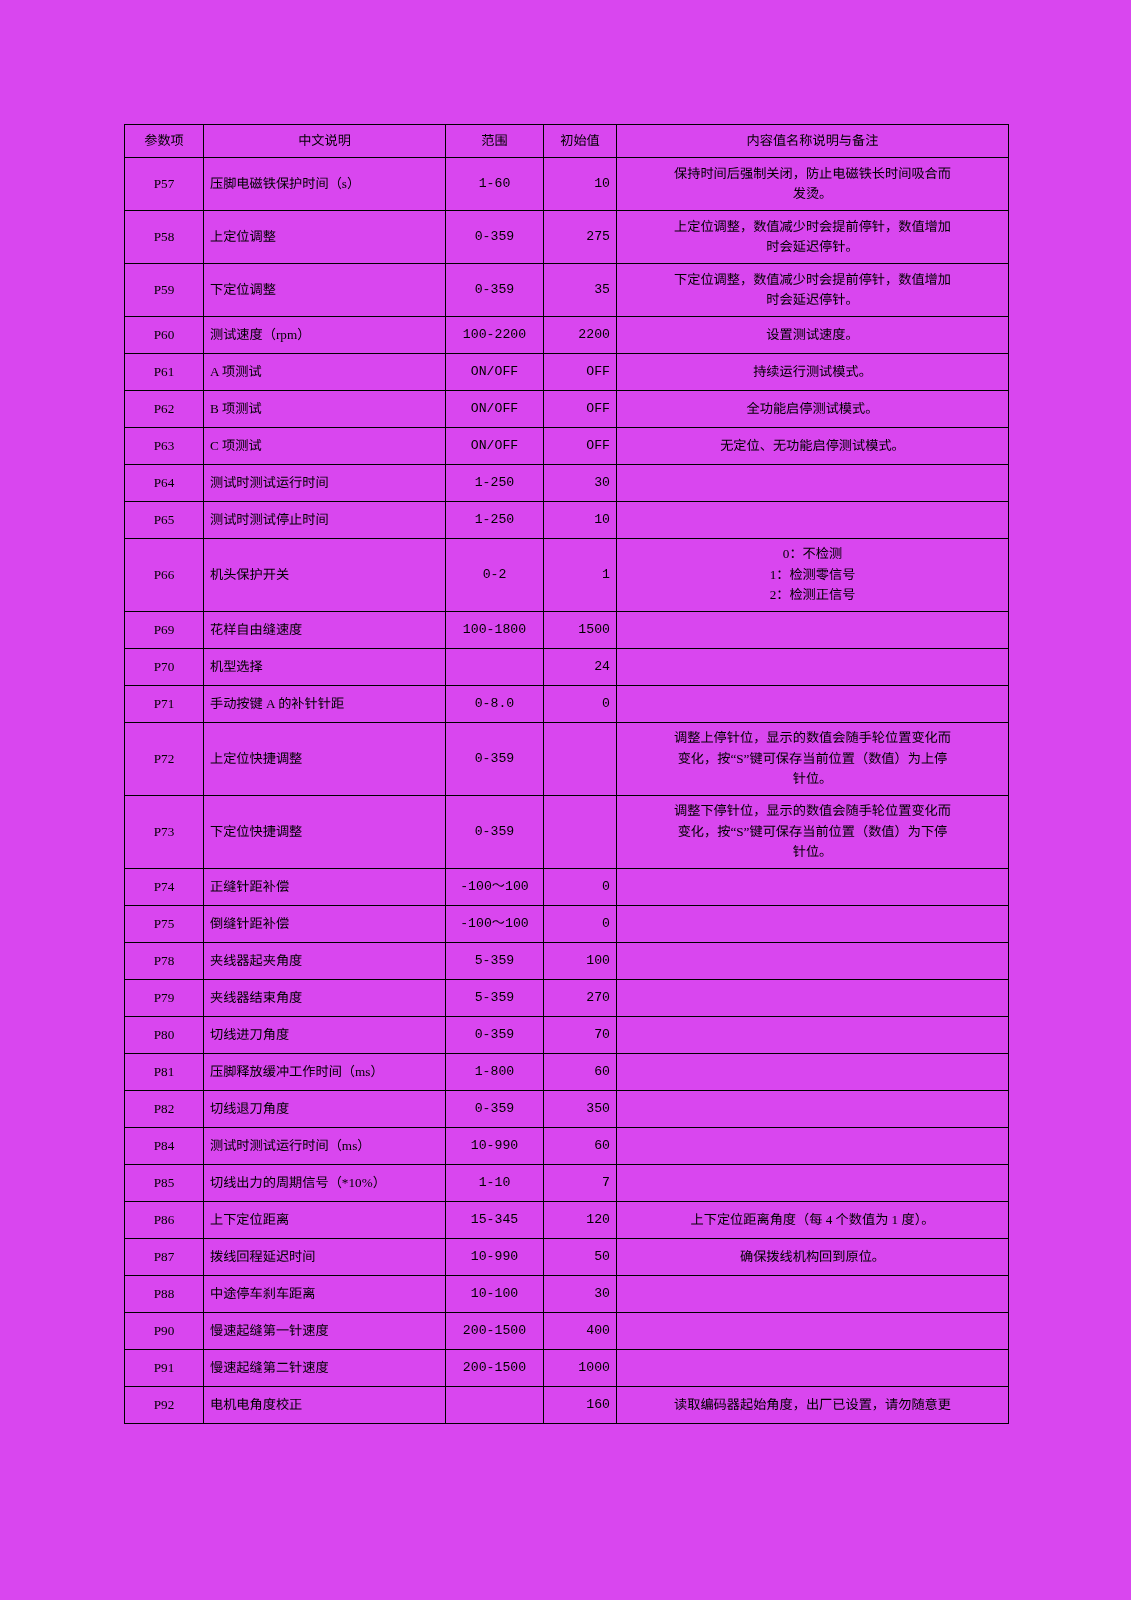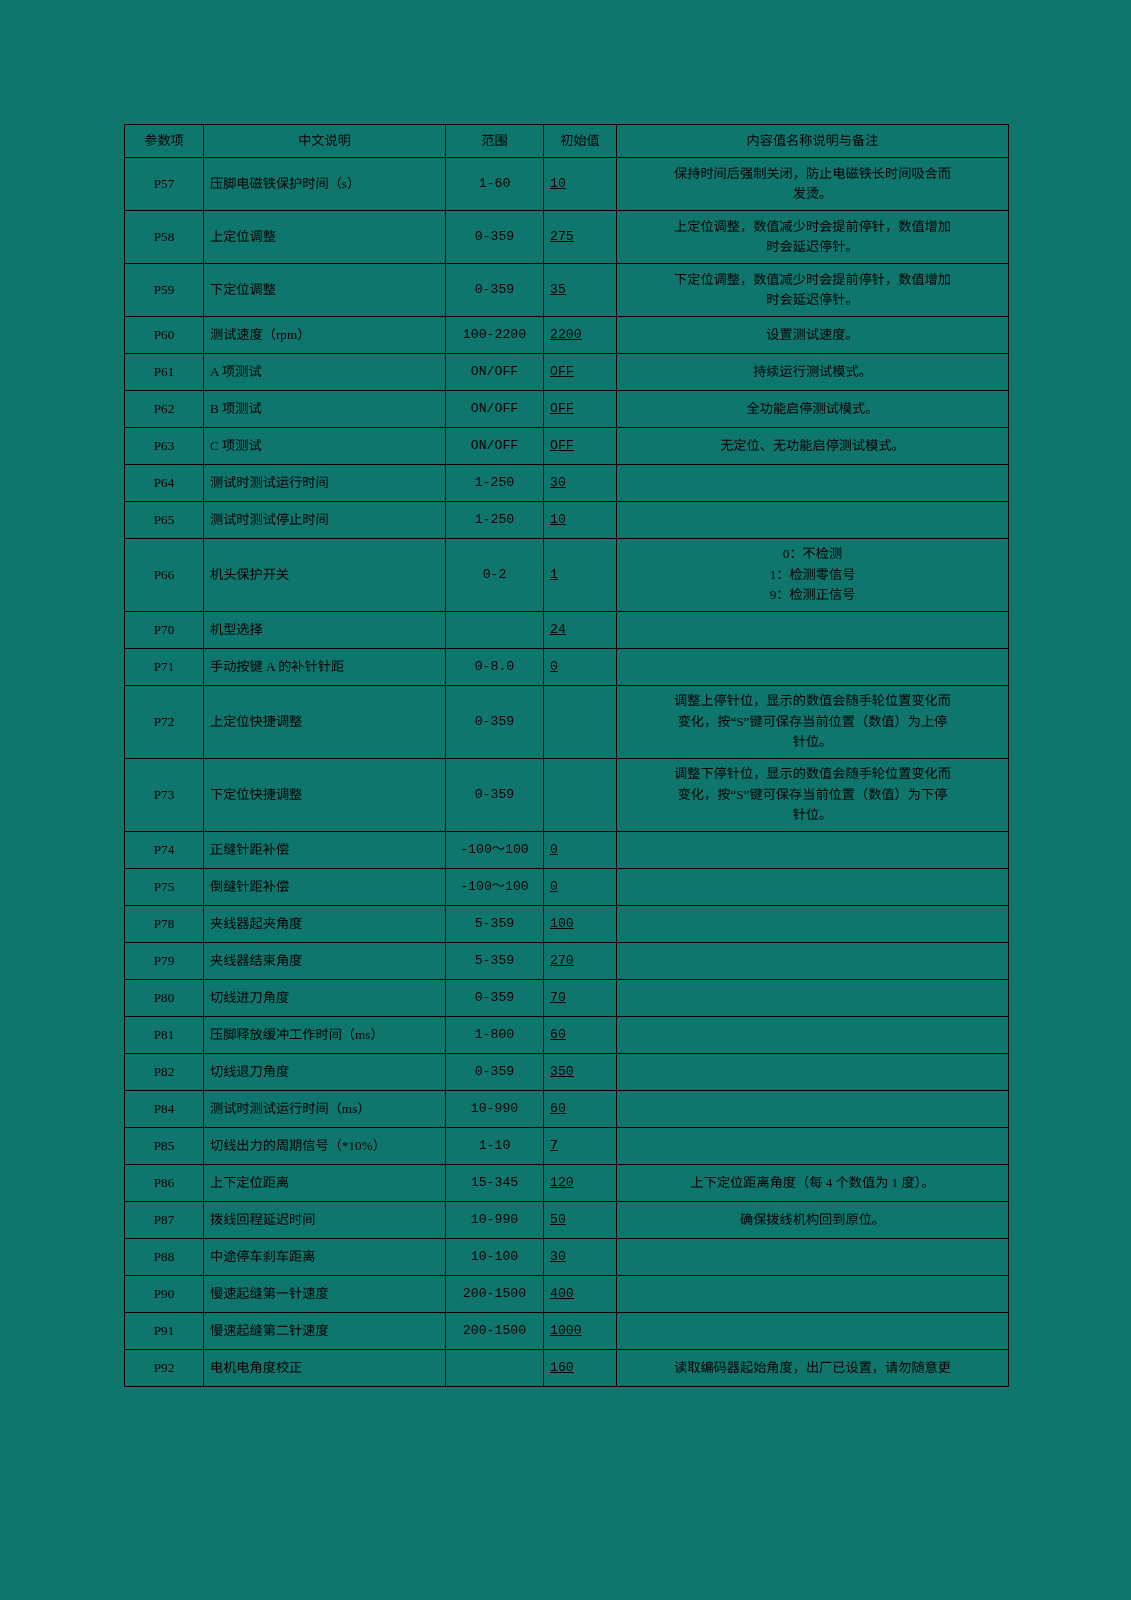--- a/index.html
+++ b/index.html
@@ -14,21 +14,21 @@
     color: #000000;
     position: relative;
     overflow: hidden;
   }
   .page {
     position: absolute;
     left: 0;
     top: 0;
     width: 1131px;
     height: 1600px;
-    background: #0f766e;
+    background: #d946ef;
   }
   .table-wrap {
     position: absolute;
     left: 124px;
     top: 124px;
     width: 884px;
   }
   table.param-table {
     border-collapse: collapse;
     width: 884px;
@@ -60,24 +60,23 @@
   td.desc {
     text-align: left;
     padding-left: 10px;
   }
   td.range {
     text-align: center;
     font-family: "Liberation Mono", "DejaVu Sans Mono", monospace;
     font-size: 12.6px;
   }
   td.init {
-    text-align: left;
+    text-align: right;
     font-family: "Liberation Mono", "DejaVu Sans Mono", monospace;
     font-size: 12.6px;
-    text-decoration: underline;
   }
   td.note {
     text-align: left;
     padding-left: 9px;
     padding-right: 7px;
   }
   td.note .ln {
     display: block;
     text-align: center;
   }
@@ -189,22 +188,29 @@
             <td class="note"></td>
           </tr>
           <tr class="row-xtall">
             <td class="code">P66</td>
             <td class="desc"><span class="ln">机头保护开关</span></td>
             <td class="range">0-2</td>
             <td class="init">1</td>
             <td class="note">
               <span class="ln">0：不检测</span>
               <span class="ln">1：检测零信号</span>
-              <span class="ln">9：检测正信号</span>
-            </td>
+              <span class="ln">2：检测正信号</span>
+            </td>
+          </tr>
+          <tr class="row-std">
+            <td class="code">P69</td>
+            <td class="desc"><span class="ln">花样自由缝速度</span></td>
+            <td class="range">100-1800</td>
+            <td class="init">1500</td>
+            <td class="note"></td>
           </tr>
           <tr class="row-std">
             <td class="code">P70</td>
             <td class="desc"><span class="ln">机型选择</span></td>
             <td class="range"></td>
             <td class="init">24</td>
             <td class="note"></td>
           </tr>
           <tr class="row-std">
             <td class="code">P71</td>

